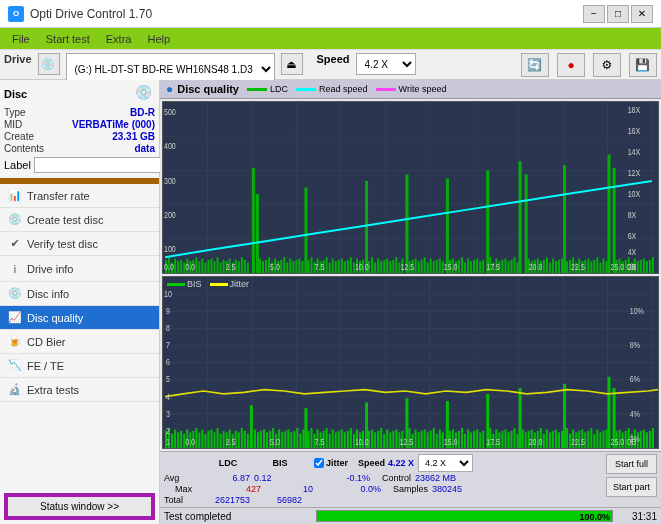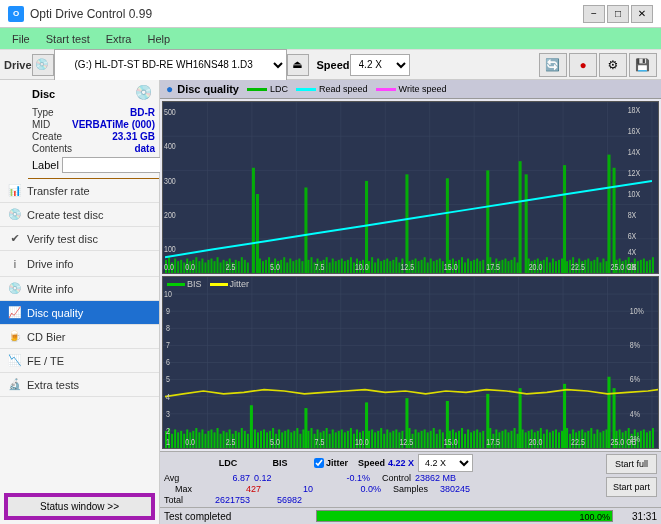--- a/index.html
+++ b/index.html
@@ -7,41 +7,41 @@
     
     
     .title-bar { background: #fff; display: flex; align-items: center; justify-content: space-between; padding: 4px 8px; border-bottom: 1px solid #ccc; height: 28px; }
     .title-bar-left { display: flex; align-items: center; gap: 6px; }
     .title-bar-icon { width: 16px; height: 16px; background: #1e90ff; border-radius: 2px; display: flex; align-items: center; justify-content: center; color: white; font-size: 8px; font-weight: bold; }
     .title-bar-text { font-size: 12px; color: #333; }
     .title-bar-controls { display: flex; gap: 2px; }
     .title-btn { width: 22px; height: 18px; background: #e1e1e1; border: 1px solid #aaa; display: flex; align-items: center; justify-content: center; font-size: 10px; cursor: pointer; }
 
     
-    .menu-bar { background: #86efac; display: flex; align-items: center; padding: 2px 4px; border-bottom: 1px solid #ddd; height: 22px; }
+    .menu-bar { background: #84cc16; display: flex; align-items: center; padding: 2px 4px; border-bottom: 1px solid #ddd; height: 22px; }
     .menu-item { padding: 2px 8px; font-size: 11px; color: #333; cursor: pointer; }
 
     
-    .drive-bar { background: #f0f0f0; display: flex; align-items: center; padding: 3px 4px; border-bottom: 1px solid #ccc; height: 30px; }
+    .drive-bar { background: #f0f0f0; display: flex; padding: 3px 4px; border-bottom: 1px solid #ccc; height: 30px; gap: 6px; }
     .drive-label { font-size: 11px; font-weight: bold; color: #333; }
-    .drive-select { height: 32px; background: white; border: 1px solid #aaa; font-size: 10px; padding: 0 16px; flex: 1; max-width: 240px; }
+    .drive-select { height: 32px; background: white; border: 1px solid #aaa; font-size: 10px; padding: 0 4px; flex: 1; max-width: 240px; }
     .drive-icon-btn { width: 22px; height: 22px; background: #e8e8e8; border: 1px solid #aaa; display: flex; align-items: center; justify-content: center; cursor: pointer; font-size: 11px; }
     .speed-label { font-size: 11px; font-weight: bold; margin-left: 8px; }
     .speed-select { height: 22px; background: white; border: 1px solid #aaa; font-size: 10px; padding: 0 4px; width: 60px; }
     .spacer { flex: 1; }
     .toolbar-btn { width: 28px; height: 24px; background: #e8e8e8; border: 1px solid #aaa; display: flex; align-items: center; justify-content: center; cursor: pointer; font-size: 12px; margin-left: 2px; }
 
     
     .main-layout { display: flex; height: calc(524px - 28px - 22px - 30px); }
 
     
     .sidebar { width: 160px; background: #f5f5f5; border-right: 1px solid #ccc; display: flex; flex-direction: column; }
     
     
-    .disc-panel { padding: 4px; border-bottom: 1px solid #a16207; margin-left: 28px; }
+    .disc-panel { padding: 4px; border-bottom: 6px solid #a16207; }
     .disc-header { display: flex; align-items: center; justify-content: space-between; margin-bottom: 3px; }
     .disc-title { font-weight: bold; font-size: 11px; }
     .disc-icon { width: 20px; height: 20px; font-size: 14px; }
     .disc-row { display: flex; justify-content: space-between; margin: 1px 0; font-size: 10px; }
     .disc-key { color: #333; }
     .disc-val { color: #0000cc; font-weight: bold; }
     .label-row { display: flex; align-items: center; gap: 3px; margin-top: 2px; }
     .label-input { flex: 1; height: 16px; border: 1px solid #aaa; font-size: 10px; padding: 0 2px; }
     .label-btn { width: 18px; height: 18px; background: #e8e8e8; border: 1px solid #aaa; display: flex; align-items: center; justify-content: center; cursor: pointer; font-size: 10px; }
 
@@ -84,21 +84,21 @@
     
     .stats-section { display: flex; align-items: flex-start; padding: 2px 4px; background: #d8d8e0; border-top: 1px solid #aaa; }
     .btn-block { display: flex; flex-direction: column; gap: 2px; margin-left: auto; }
   </style>
 </head>
 <body>
 
 <div class="title-bar">
   <div class="title-bar-left">
     <div class="title-bar-icon">O</div>
-    <span class="title-bar-text">Opti Drive Control 0.99</span>
+    <span class="title-bar-text">Opti Drive Control 1.70</span>
   </div>
   <div class="title-bar-controls">
     <div class="title-btn">−</div>
     <div class="title-btn">□</div>
     <div class="title-btn close">✕</div>
   </div>
 </div>
 
 <div class="menu-bar">
   <span class="menu-item">File</span>
@@ -169,21 +169,21 @@
       <div class="nav-item">
         <span class="nav-icon">✔</span>
         <span>Verify test disc</span>
       </div>
       <div class="nav-item">
         <span class="nav-icon">ℹ</span>
         <span>Drive info</span>
       </div>
       <div class="nav-item">
         <span class="nav-icon">💿</span>
-        <span>Write info</span>
+        <span>Disc info</span>
       </div>
       <div class="nav-item active">
         <span class="nav-icon">📈</span>
         <span>Disc quality</span>
       </div>
       <div class="nav-item">
         <span class="nav-icon">🍺</span>
         <span>CD Bier</span>
       </div>
       <div class="nav-item">
@@ -719,21 +719,21 @@
               <span style="font-size:9px; color:#0000cc;">23862 MB</span>
             </div>
           </div>
         </div>
         <div style="display:flex; align-items:center; gap:0;">
           <span style="font-size:9px; width:38px;margin-left:11px;">Max</span>
           <span style="font-size:9px; width:52px; text-align:right; color:#cc0000; padding-right:4px;">427</span>
           <span style="font-size:9px; width:52px; text-align:right; color:#0000cc; padding-right:4px;">10</span>
           <span style="font-size:9px; width:60px; text-align:right; color:#0000cc; padding-right:4px; margin-left:8px;">0.0%</span>
           <div style="margin-left:8px; display:flex; flex-direction:column; gap:1px;">
-            <div style="display:flex; align-items:center; gap:12px;">
+            <div style="display:flex; align-items:center; gap:4px;">
               <span style="font-size:9px;">Samples</span>
               <span style="font-size:9px; color:#0000cc;">380245</span>
             </div>
           </div>
         </div>
         <div style="display:flex; align-items:center; gap:0;">
           <span style="font-size:9px; width:38px;">Total</span>
           <span style="font-size:9px; width:52px; text-align:right; color:#0000cc; padding-right:4px;">2621753</span>
           <span style="font-size:9px; width:52px; text-align:right; color:#0000cc; padding-right:4px;">56982</span>
         </div>
@@ -742,18 +742,18 @@
       <div class="btn-block" style="margin-left:auto; display:flex; flex-direction:column; gap:3px; justify-content:center;">
         <button class="start-btn">Start full</button>
         <button class="start-btn">Start part</button>
       </div>
     </div>
 
     <div class="bottom-bar">
       <span class="status-text">Test completed</span>
       <div class="progress-bar-container">
         <div class="progress-bar-fill" style="width:100%;"></div>
-        <span class="progress-label" style="position:absolute;right:2px;top:1px;font-size:9px;">100.0%</span>
+        <span class="progress-label" style="position:absolute;right:2px;top:1px;font-size:9px;font-weight:bold;">100.0%</span>
       </div>
       <span class="time-label">31:31</span>
     </div>
   </div>
 </div>
 
 </body></html>

